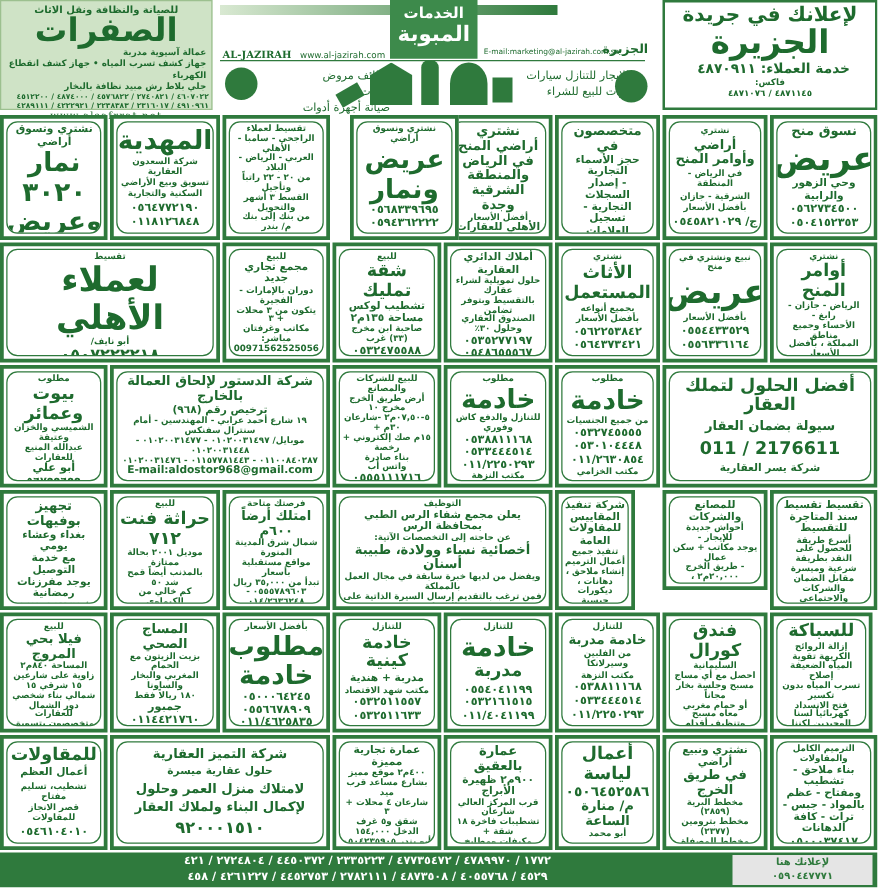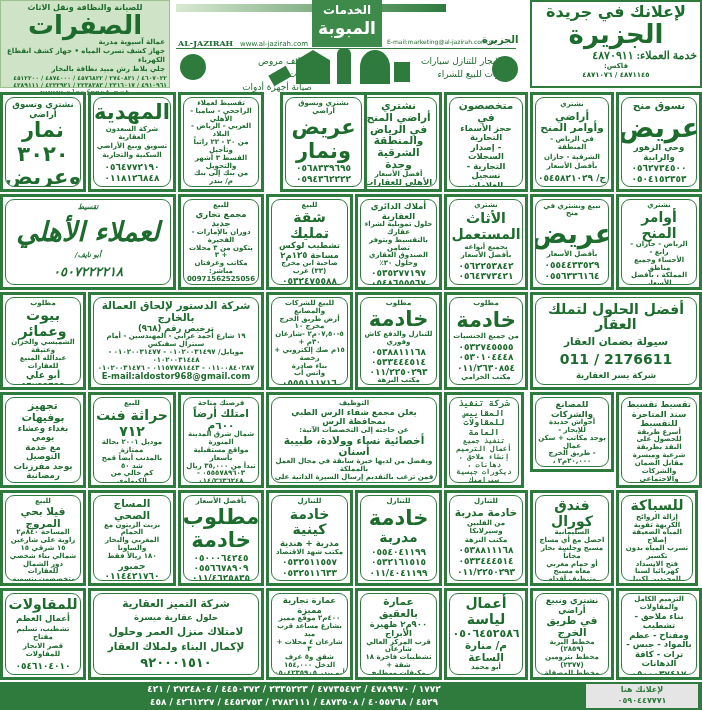--- a/index.html
+++ b/index.html
@@ -19,21 +19,21 @@
   .mid .web{position:absolute;left:68px;top:40px;font-size:7px;direction:ltr;}
   .mid .mail{position:absolute;left:215px;top:38px;font-size:6px;direction:ltr;}
   .mid .logo2{position:absolute;left:310px;top:34px;font-size:10px;font-weight:bold;}
   .mid .line{position:absolute;left:4px;top:48px;width:340px;height:1px;background:#2f7a3d;}
   .mid .t1{position:absolute;left:60px;top:55px;font-size:9px;line-height:13px;text-align:right;width:80px;}
   .mid .t2{position:absolute;left:240px;top:55px;font-size:9px;line-height:13px;text-align:right;width:100px;}
   .ic{position:absolute;background:#2f7a3d;}
   .jaz{left:530px;top:0;width:172px;height:88px;border:2px solid #2f7a3d;background:#fff;}
   .jaz .t{font-size:16px;font-weight:bold;text-align:center;line-height:16px;margin-top:2px;}
   .jaz .n{font-size:26px;font-weight:bold;text-align:center;line-height:28px;}
-  .jaz .s{font-size:11px;font-weight:bold;text-align:right;padding-right:3px;line-height:14px;font-family:Liberation Serif, serif;}
+  .jaz .s{font-size:11px;font-weight:bold;text-align:right;padding-right:20px;line-height:14px;}
   .jaz .f{font-size:7px;text-align:center;font-weight:bold;line-height:9px;}
   
   .ad{position:absolute;border:3px solid #2f7a3d;background:#fff;box-sizing:border-box;}
   .ad .in{position:absolute;inset:2px;border:1.5px solid #2f7a3d;border-radius:9px;display:flex;flex-direction:column;align-items:center;justify-content:space-around;text-align:center;padding:2px 2px;box-sizing:border-box;overflow:hidden;}
   .ad span{display:block;line-height:1.12;font-weight:bold;}
   .xs{font-size:7px;}
   .sm{font-size:8.5px;}
   .md{font-size:10.5px;}
   .lg{font-size:14px;}
   .xl{font-size:21px;}
@@ -226,21 +226,21 @@
     <div class="in">
   <span class="xs">للبيع</span>
   <span class="sm">مجمع تجاري جديد</span>
   <span class="xs">دوران بالإمارات - الفجيرة</span>
   <span class="xs">يتكون من ٣ محلات + ٣</span>
   <span class="xs">مكاتب وغرفتان</span>
   <span class="xs">مباشر:</span>
   <span class="xs ltr">00971562525056</span>
 </div>
   </div>
-<div class="ad" style="left:0px;top:194px;width:176px;height:96px;font-style:italic;">
+<div class="ad" style="left:0px;top:194px;width:176px;height:96px;">
     <div class="in">
   <span class="xs">تقسيط</span>
   <span class="xxl">لعملاء الأهلي</span>
   <span class="xs">أبو نايف/</span>
   <span class="numl">٠٥٠٧٢٢٢٢١٨</span>
 
 </div>
   </div>
 
 <div class="ad" style="left:530px;top:292px;width:172px;height:98px;">
@@ -319,21 +319,21 @@
     <div class="in">
   <span class="sm">للمصانع والشركات</span>
   <span class="xs">أحواش جديدة للإيجار -</span>
   <span class="xs">يوجد مكاتب + سكن عمال</span>
   <span class="xs">- طريق الخرج</span>
   <span class="xs">٢٠,٠٠٠م٢ ، ١٥,٠٠٠م٢</span>
   <span class="xs">١٠,٠٠٠م٢ ، ٥,٠٠٠م٢ ، ٤٢٠٠م٢</span>
 
 </div>
   </div>
-<div class="ad" style="left:444px;top:392px;width:80px;height:96px;font-family:Liberation Mono, monospace;">
+<div class="ad" style="left:444px;top:392px;width:64px;height:96px;">
     <div class="in">
   <span class="sm">شركة تنفيذ المقاييس</span>
   <span class="sm">للمقاولات العامة</span>
   <span class="xs">تنفيذ جميع أعمال الترميم</span>
   <span class="xs">إنشاء ملاحق ، دهانات ،</span>
   <span class="xs">ديكورات جبسية</span>
   <span class="xs">سيراميك</span>
 
 </div>
   </div>

